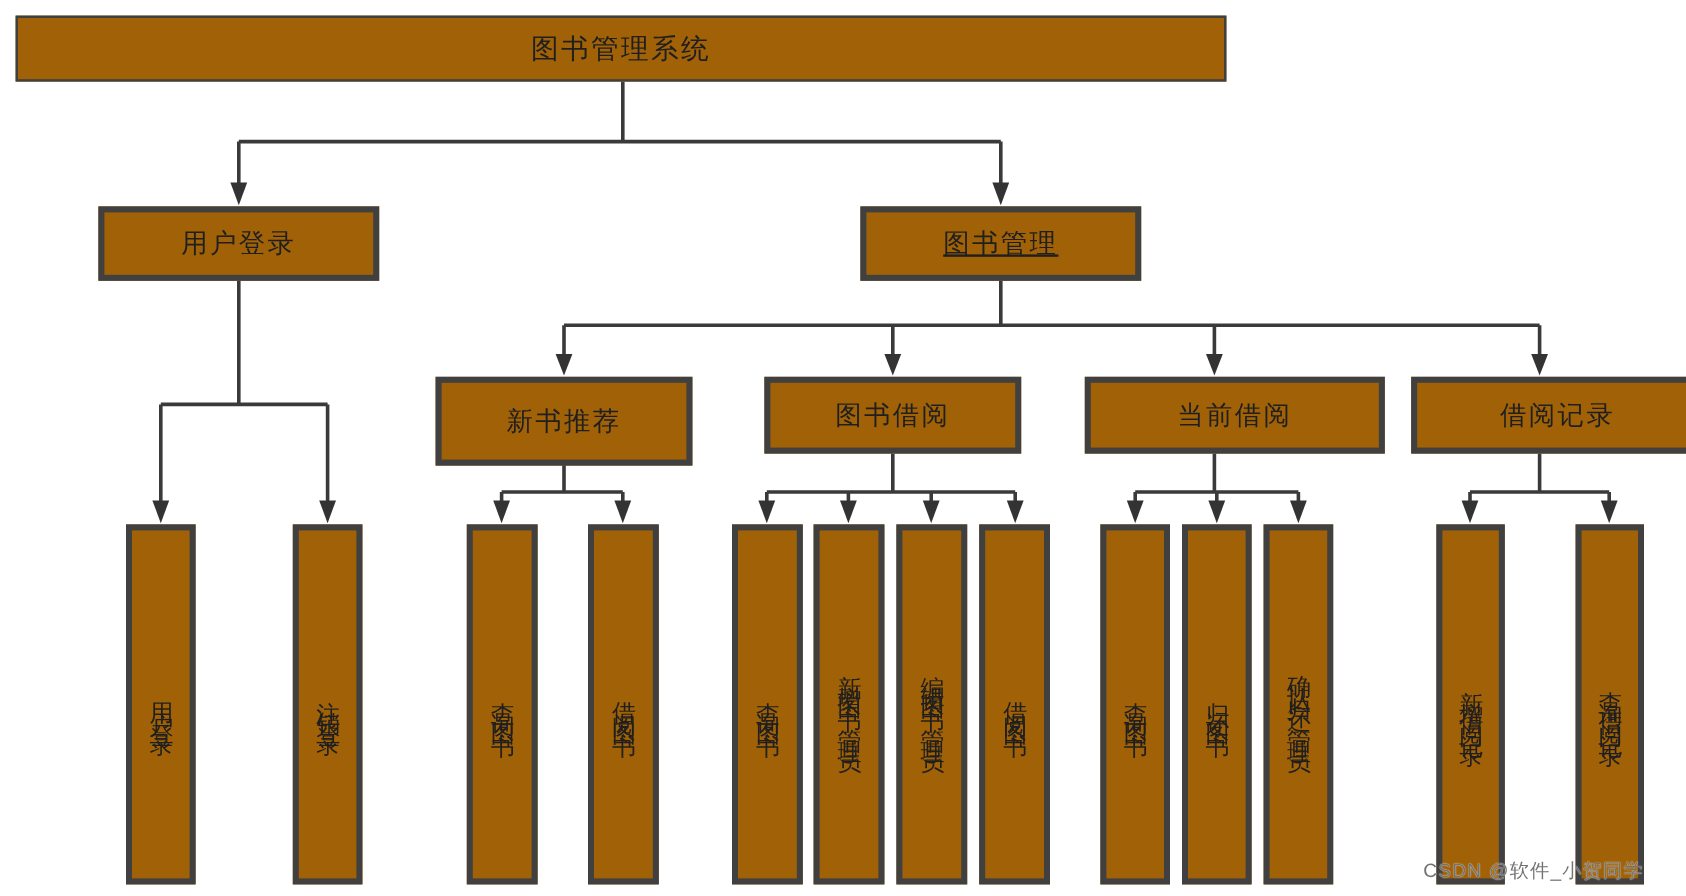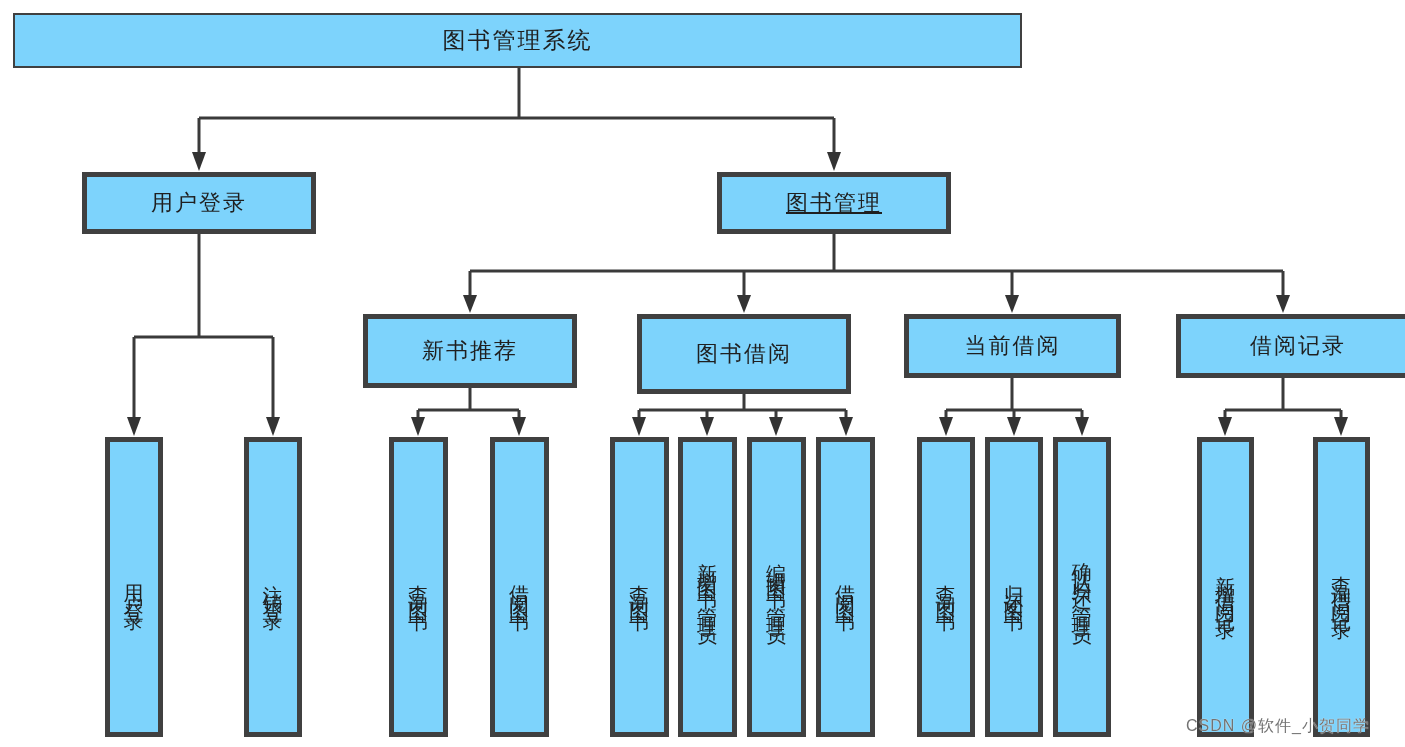--- a/index.html
+++ b/index.html
@@ -6,21 +6,21 @@
   #canvas{
     position:relative;
     width:1405px;height:747px;
     background:#ffffff;
     font-family:"Liberation Sans","DejaVu Sans",sans-serif;
     overflow:hidden;
   }
   #wires{position:absolute;left:0;top:0;z-index:1;}
   .box{
     position:absolute;
-    background:#7dd3fc;
+    background:#a16207;
     border:5px solid #404040;
     display:flex;align-items:center;justify-content:center;
     color:#1f1f1f;
     z-index:2;
     box-sizing:border-box;
   }
   .root{border-width:2px;font-size:23px;letter-spacing:2px;}
   .lvl2,.lvl3{font-size:22px;letter-spacing:2px;}
   .leaf span{
     writing-mode:vertical-rl;
@@ -94,24 +94,24 @@
   <div class="box lvl2" style="left:82px;top:172px;width:234px;height:62px;">
     <span>用户登录</span>
   </div>
   <div class="box lvl2" style="left:717px;top:172px;width:234px;height:62px;text-decoration:underline;">
     <span>图书管理</span>
   </div>
 
   <div class="box lvl3" style="left:363px;top:314px;width:214px;height:74px;">
     <span>新书推荐</span>
   </div>
-  <div class="box lvl3" style="left:637px;top:314px;width:214px;height:80px;">
+  <div class="box lvl3" style="left:637px;top:314px;width:214px;height:64px;">
     <span>图书借阅</span>
   </div>
-  <div class="box lvl3" style="left:904px;top:314px;width:217px;height:64px;">
+  <div class="box lvl3" style="left:904px;top:314px;width:250px;height:64px;">
     <span>当前借阅</span>
   </div>
   <div class="box lvl3" style="left:1176px;top:314px;width:244px;height:64px;text-align:right;">
     <span>借阅记录</span>
   </div>
 
   <div class="box leaf" style="left:105px;top:437px;width:58px;height:300px;">
     <span>用户登录</span>
   </div>
   <div class="box leaf" style="left:244px;top:437px;width:58px;height:300px;">

